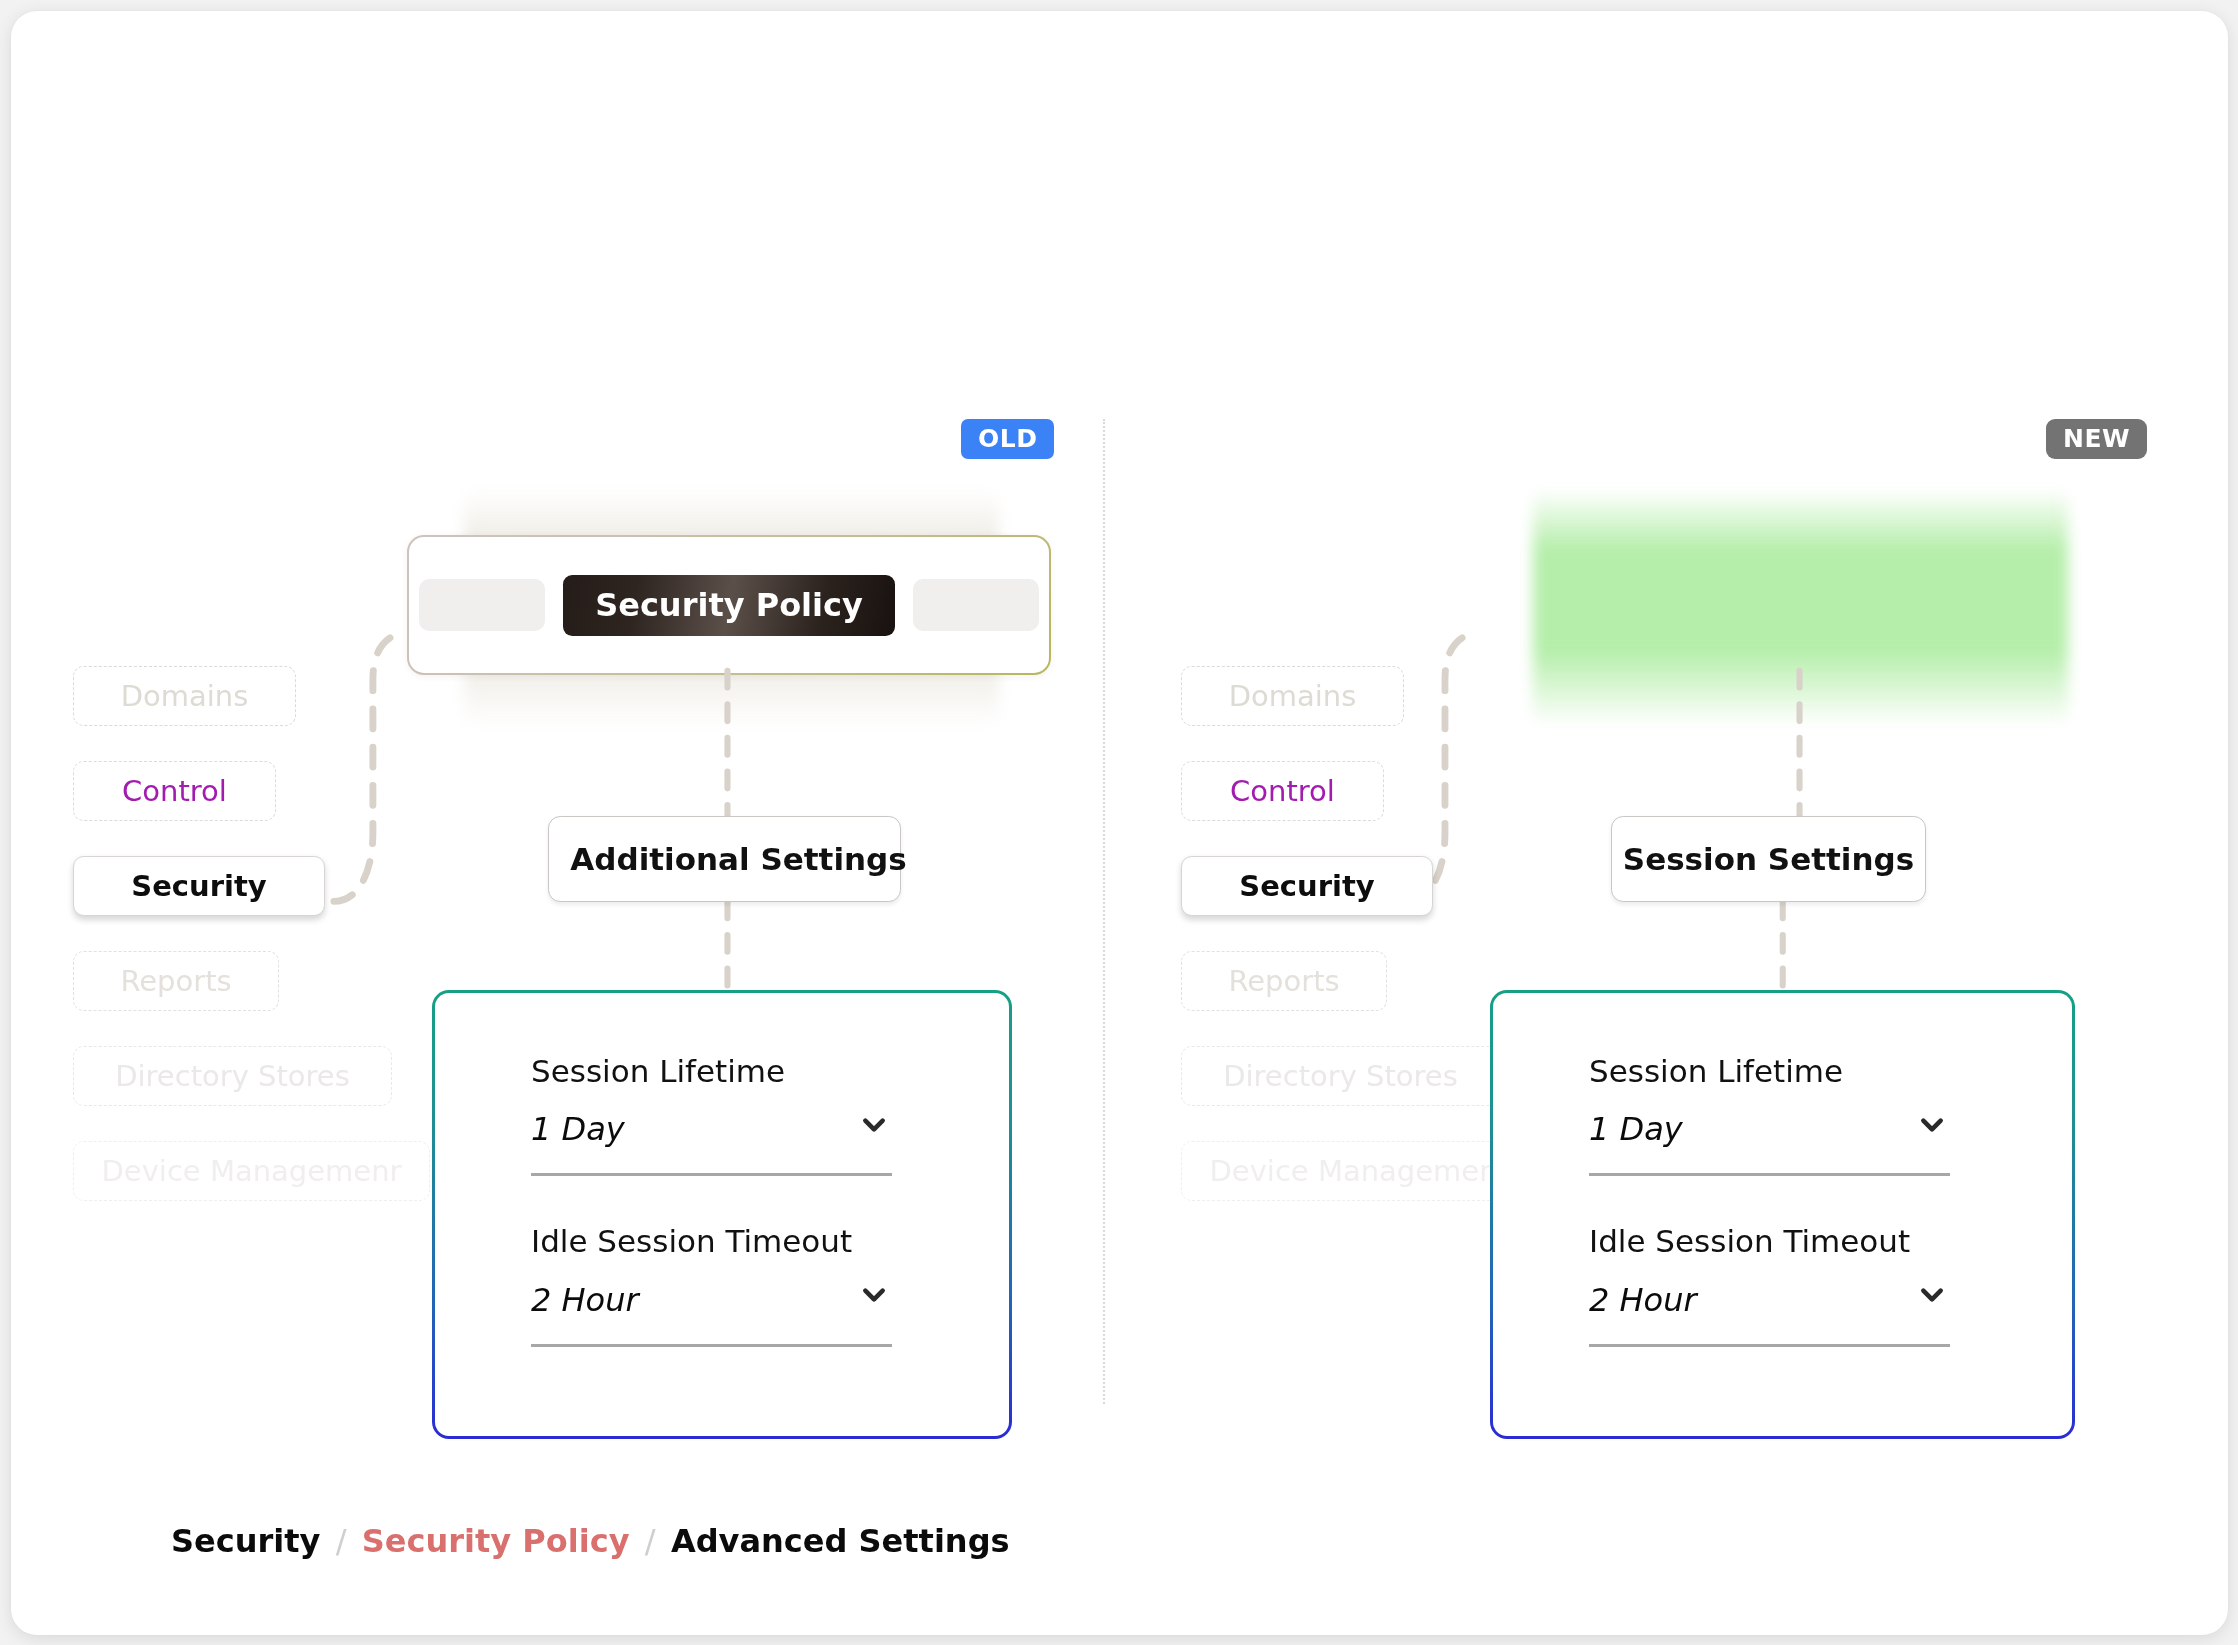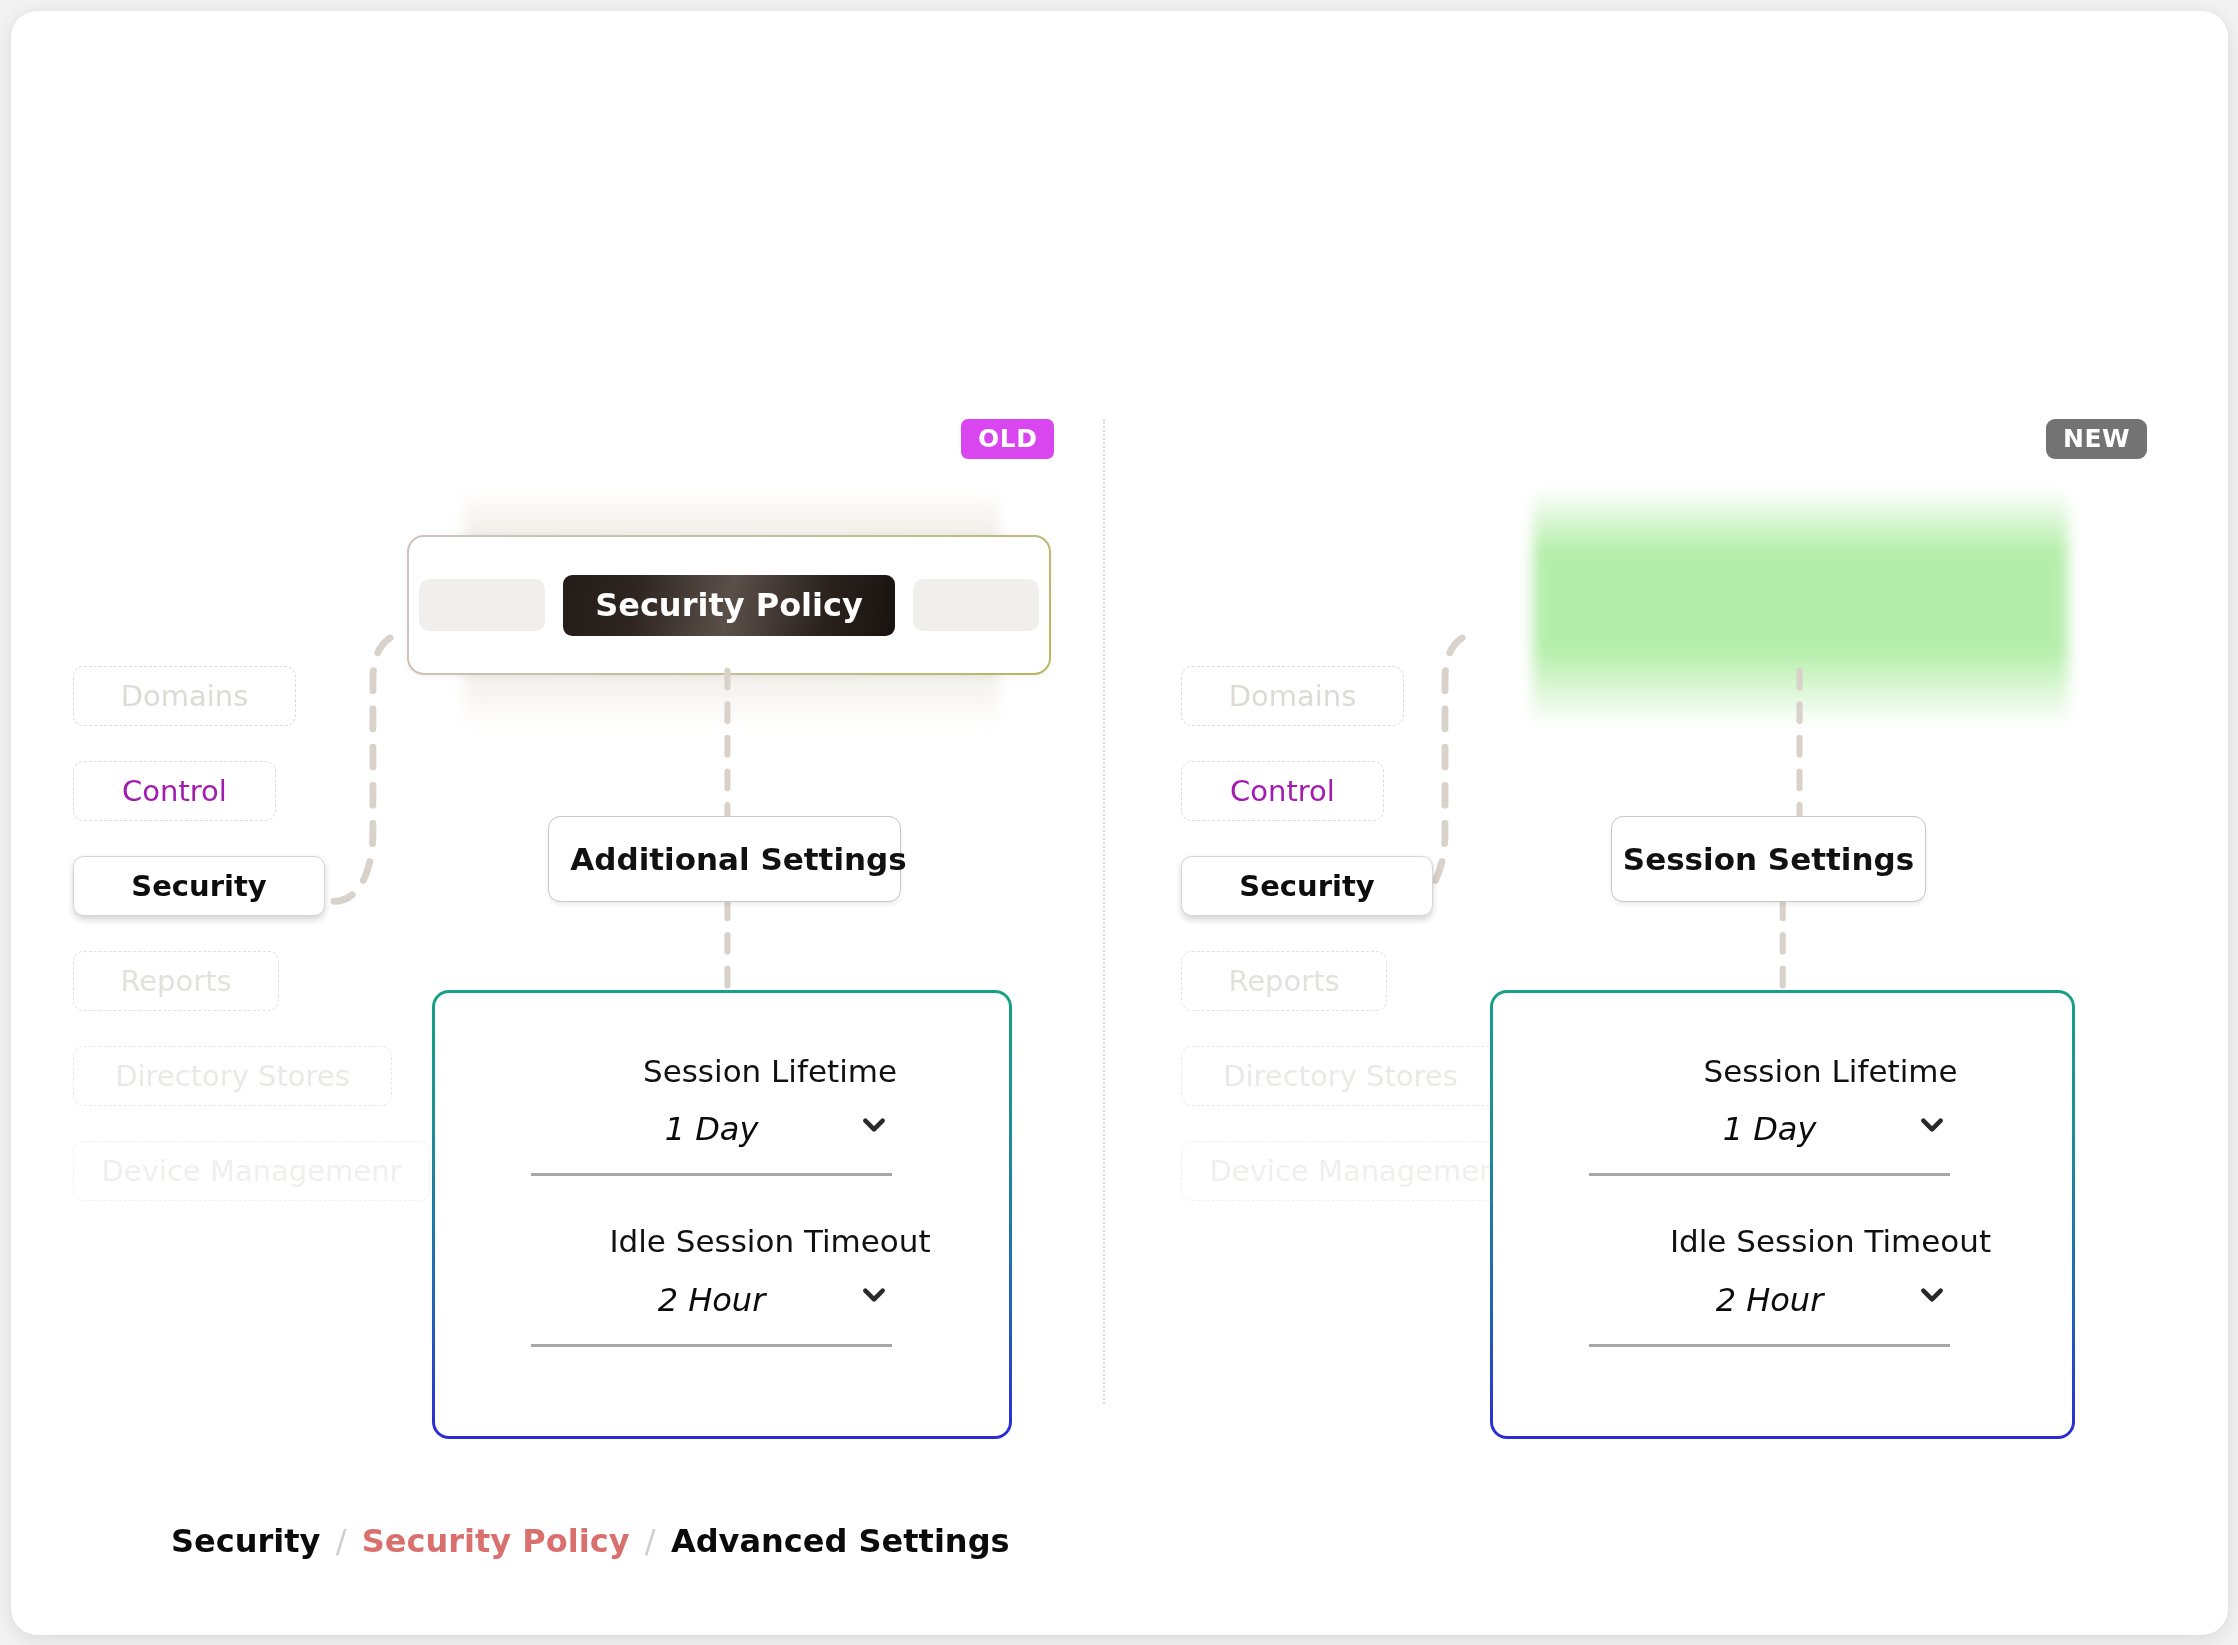--- a/index.html
+++ b/index.html
@@ -47,21 +47,21 @@
     position: absolute;
     top: 419px;
     padding: 6.9px 17px 8.4px 17px;
     border-radius: 6.9px;
     color: #ffffff;
     font-size: 25px;
     font-weight: 700;
     letter-spacing: 0.5px;
     line-height: 1;
   }
-  .badge.old { left: 961px; background: #d946ef; }
+  .badge.old { left: 961px; background: #3b82f6; }
   .badge.new { left: 938px; background: #737373; border-radius: 9px; }
 
   
   .glow {
     position: absolute;
     top: 489px;
     width: 535px;
     height: 237px;
     border-radius: 3.1px;
     filter: blur(6.9px);
@@ -189,21 +189,20 @@
     height: 449px;
     box-sizing: border-box;
     border-radius: 17px;
     border: 3.1px solid transparent;
     background-image:
       linear-gradient(#fff, #fff),
       linear-gradient(to bottom, #16a085 0%, #1f8f93 30%, #2264b8 70%, #2b2bd4 100%);
     background-origin: border-box;
     background-clip: padding-box, border-box;
     padding: 60px 0 0 96px;
-    text-align: center;
   }
   .settings.old { left: 432px; width: 580px; }
   .settings.new { left: 382px; width: 585px; }
 
   .field-label {
     font-size: 31px;
     color: #111111;
     font-weight: 400;
     margin-bottom: 21.4px;
   }

